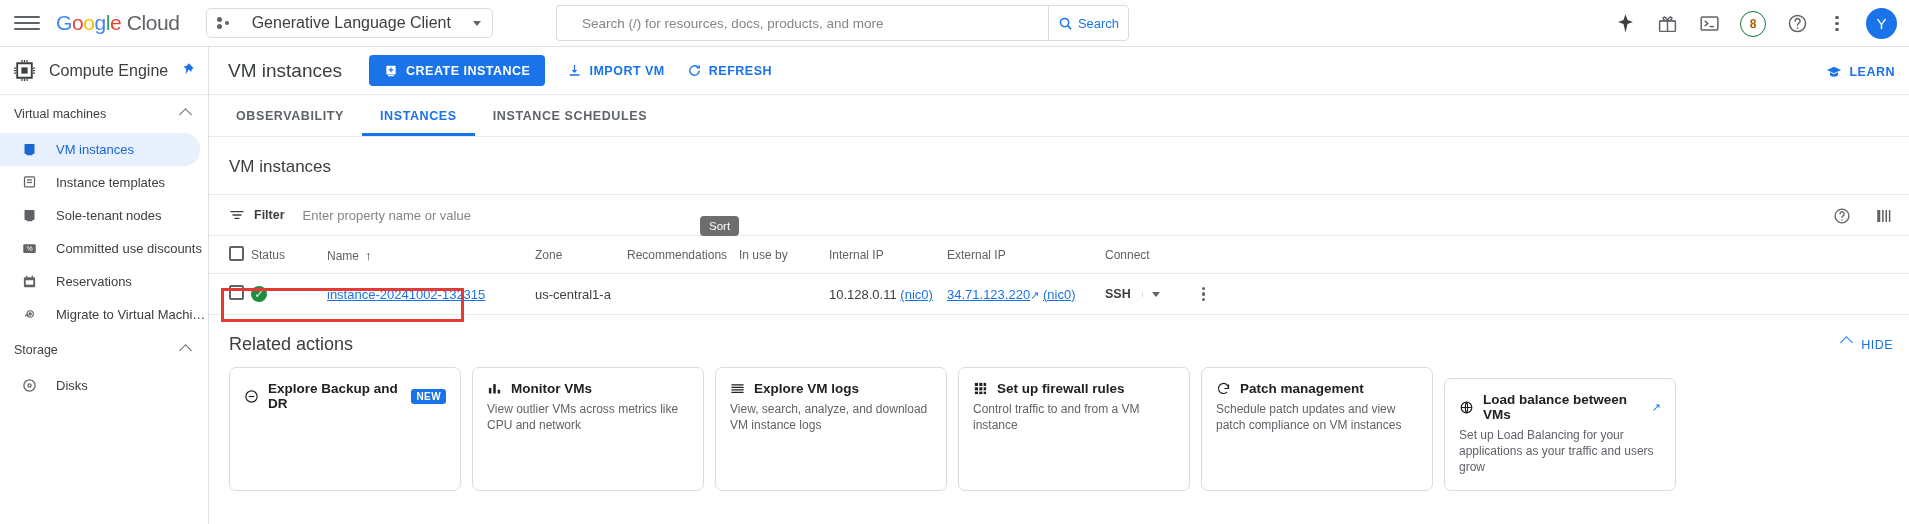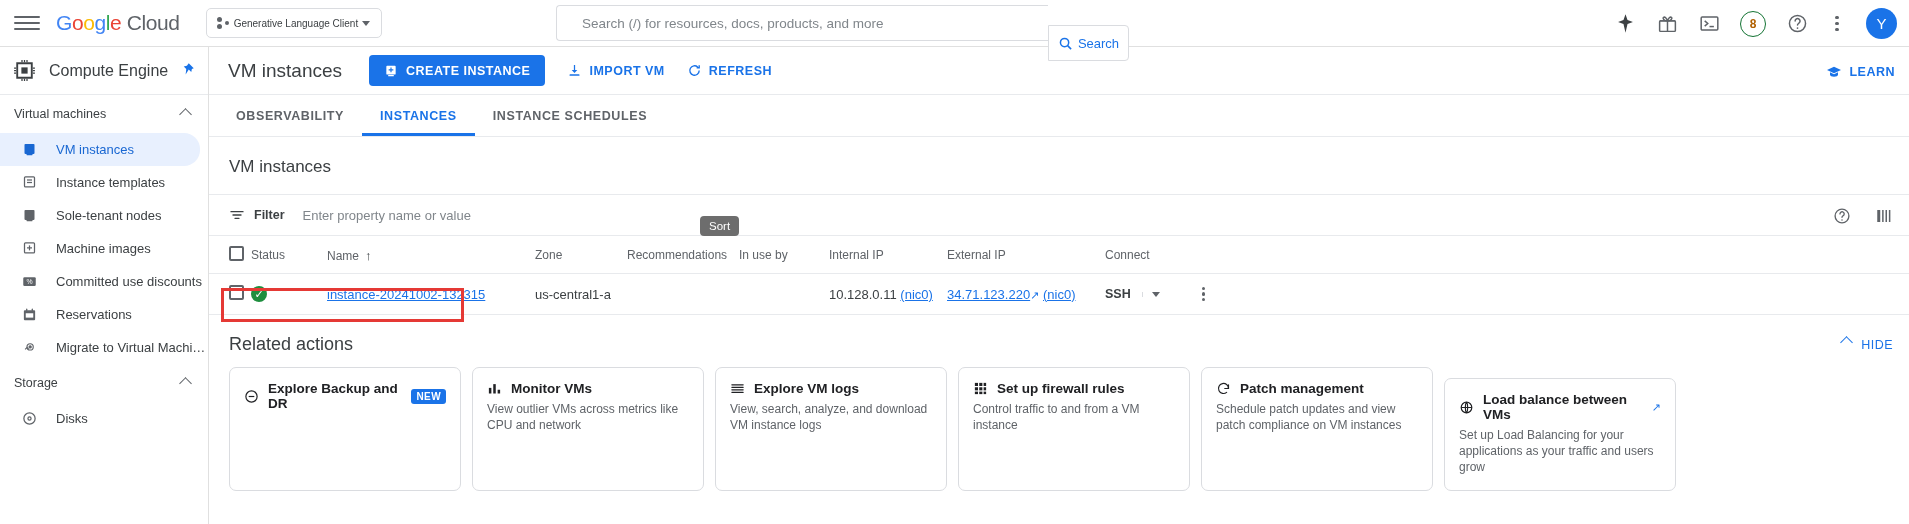--- a/index.html
+++ b/index.html
@@ -21,22 +21,22 @@
     display: flex; flex-direction: column; justify-content: center; gap: 4px; cursor: pointer; }
   .hamburger span { display: block; height: 2px; background: #5f6368; border-radius: 1px; }
   .logo { font-size: 21px; letter-spacing: -0.4px; margin-left: 6px; white-space: nowrap;
           font-family: "Liberation Sans", sans-serif; }
   .logo .c-b { color: #4285f4; } .logo .c-r { color: #ea4335; }
   .logo .c-y { color: #fbbc05; } .logo .c-g { color: #34a853; }
   .logo .cloud { color: #5f6368; font-weight: 400; }
 
   .project-chip {
     margin-left: 26px; height: 30px; border: 1px solid #dadce0; border-radius: 5px;
-    display: flex; align-items: center; gap: 4px; padding: 0 11px 0 10px;
-    font-size: 10px; color: #3c4043; cursor: pointer; background: #fff;
+    display: flex; align-items: center; gap: 22px; padding: 0 11px 0 10px;
+    font-size: 16px; color: #3c4043; cursor: pointer; background: #fff;
   }
   .proj-dots { position: relative; width: 13px; height: 13px; }
   .proj-dots i { position: absolute; background: #5f6368; border-radius: 50%; display: block; }
   .proj-dots i:nth-child(1){ width:5px;height:5px; left:0; top:0; }
   .proj-dots i:nth-child(2){ width:5px;height:5px; left:0; top:7px; }
   .proj-dots i:nth-child(3){ width:4px;height:4px; left:8px; top:4px; }
   .caret { width: 0; height: 0; border-left: 4.5px solid transparent; border-right: 4.5px solid transparent;
            border-top: 5.5px solid #5f6368; }
 
   .search-wrap { position: absolute; left: 556px; top: 5px; display: flex; align-items: stretch; }
@@ -46,21 +46,21 @@
     background: #fff;
   }
   .search-box input {
     border: none; outline: none; width: 100%; font-size: 13.5px; color: #3c4043;
     font-family: "Liberation Sans", sans-serif; background: transparent;
   }
   .search-box input::placeholder { color: #80868b; }
   .search-btn {
     width: 81px; height: 36px; border: 1px solid #dadce0; border-radius: 0 4px 4px 0;
     display: flex; align-items: center; justify-content: center; gap: 5px;
-    color: #1a73e8; font-size: 13px; background: #fff; cursor: pointer; margin-top: 20px;
+    color: #1a73e8; font-size: 13px; background: #fff; cursor: pointer;
   }
 
   .top-right { position: absolute; right: 12px; top: 0; height: 47px; display: flex; align-items: center; gap: 20px; }
   .ticon { width: 22px; height: 22px; display: flex; align-items: center; justify-content: center; cursor: pointer; color: #5f6368; }
   .credit-badge {
     width: 26px; height: 26px; border: 1.6px solid #137333; border-radius: 50%;
     display: flex; align-items: center; justify-content: center;
     color: #b06000; font-size: 12px; font-weight: bold; cursor: pointer;
   }
   .kebab-v { width: 18px; height: 18px; display: flex; flex-direction: column; align-items: center;
@@ -289,30 +289,20 @@
       <div class="nav-item">
         <span class="nic">
           <svg width="15" height="15" viewBox="0 0 24 24" fill="#5f6368">
               <rect x="4" y="3" width="16" height="16" rx="1.5"></rect>
               <rect x="7" y="19" width="10" height="2" rx="1"></rect>
             </svg>
         </span>
         <span class="nav-label">Sole-tenant nodes</span>
       </div>
 
-      <div class="nav-item">
-        <span class="nic">
-          <svg width="15" height="15" viewBox="0 0 24 24" fill="none" stroke="#5f6368" stroke-width="2">
-              <rect x="4" y="3" width="16" height="16" rx="1.5"></rect>
-              <line x1="12" y1="7" x2="12" y2="15"></line>
-              <line x1="8" y1="11" x2="16" y2="11"></line>
-            </svg>
-        </span>
-        <span class="nav-label">Machine images</span>
-      </div>
 
 
       <div class="nav-item">
         <span class="nic">
           <svg width="15" height="15" viewBox="0 0 24 24" fill="#5f6368">
               <rect x="2" y="5" width="20" height="14" rx="2"></rect>
               <text x="12" y="16.5" font-size="11" fill="#fff" text-anchor="middle" font-family="Liberation Sans">%</text>
             </svg>
         </span>
         <span class="nav-label">Committed use discounts</span>

